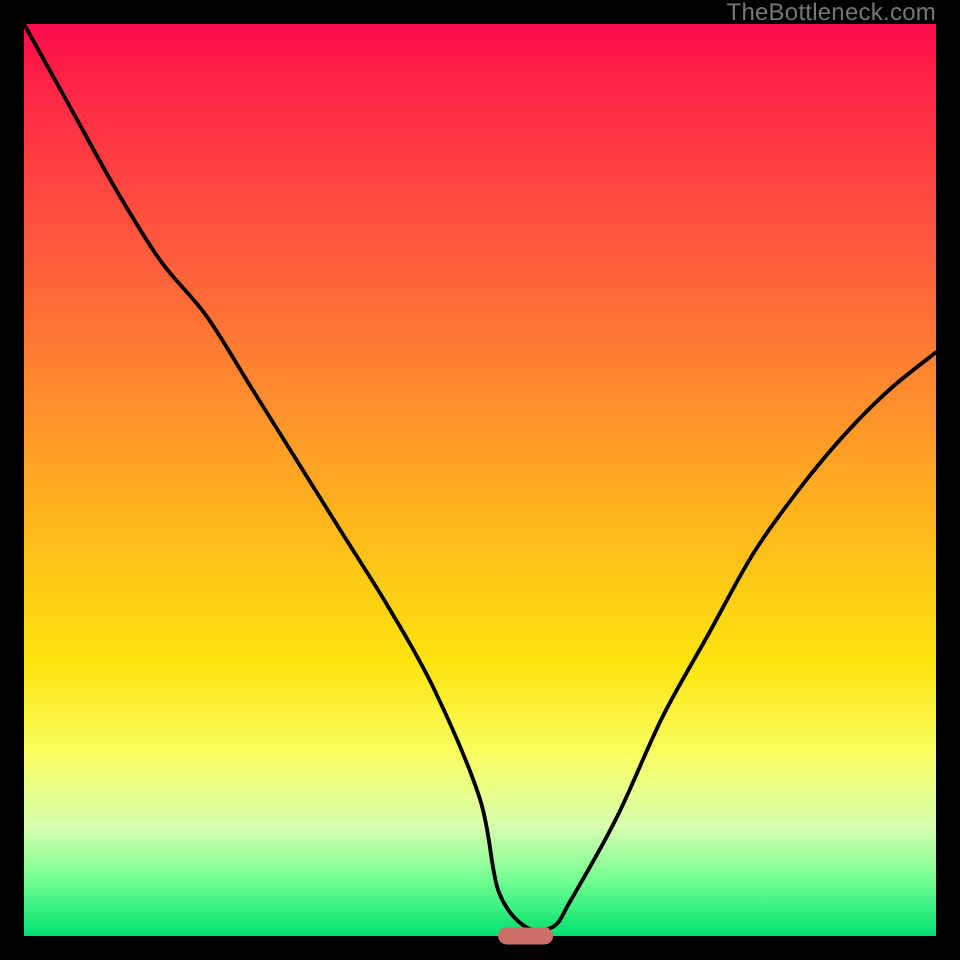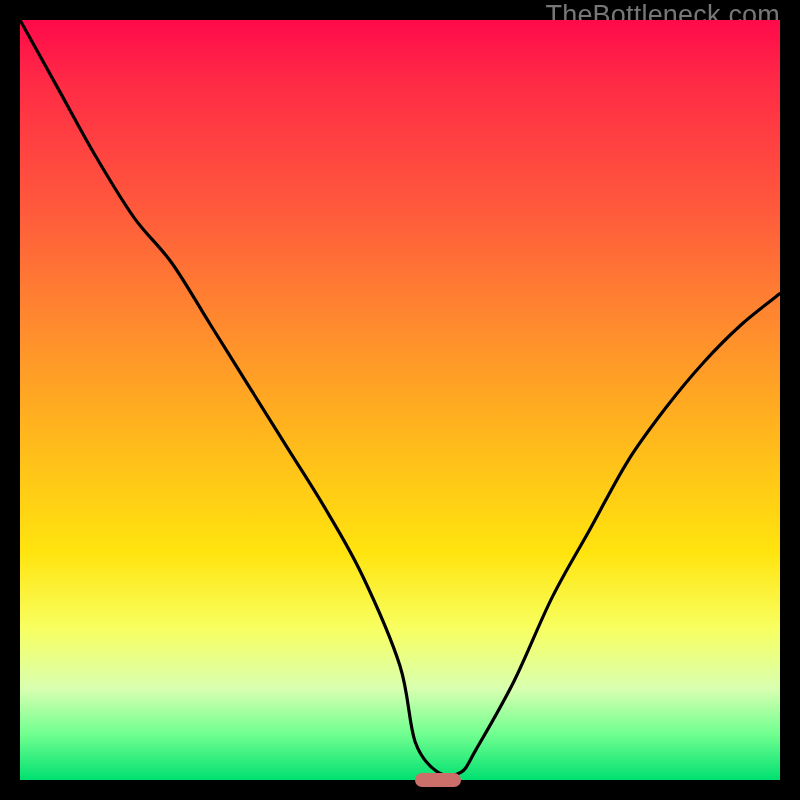--- a/index.html
+++ b/index.html
@@ -38,21 +38,21 @@
       #d8ffb0 88%,
       #70ff90 94%,
       #00e070 100%
     );
   }
   .attribution {
     position: absolute;
     top: 0;
     right: 20px;
     color: #777;
-    font-size: 27px;
+    font-size: 20px;
     letter-spacing: 0.2px;
     font-weight: 400;
     user-select: none;
   }
   svg.curve {
     position: absolute;
     left: 0;
     top: 0;
     width: 760px;
     height: 760px;

